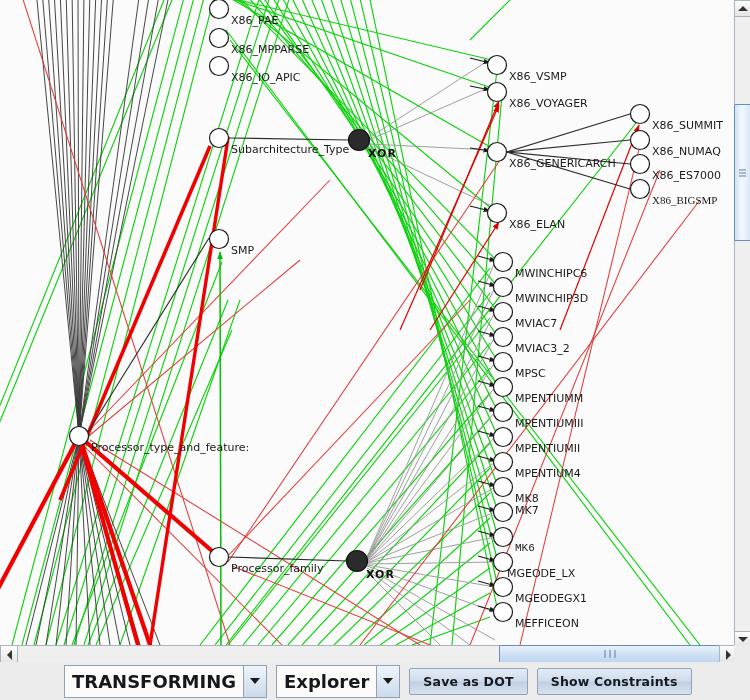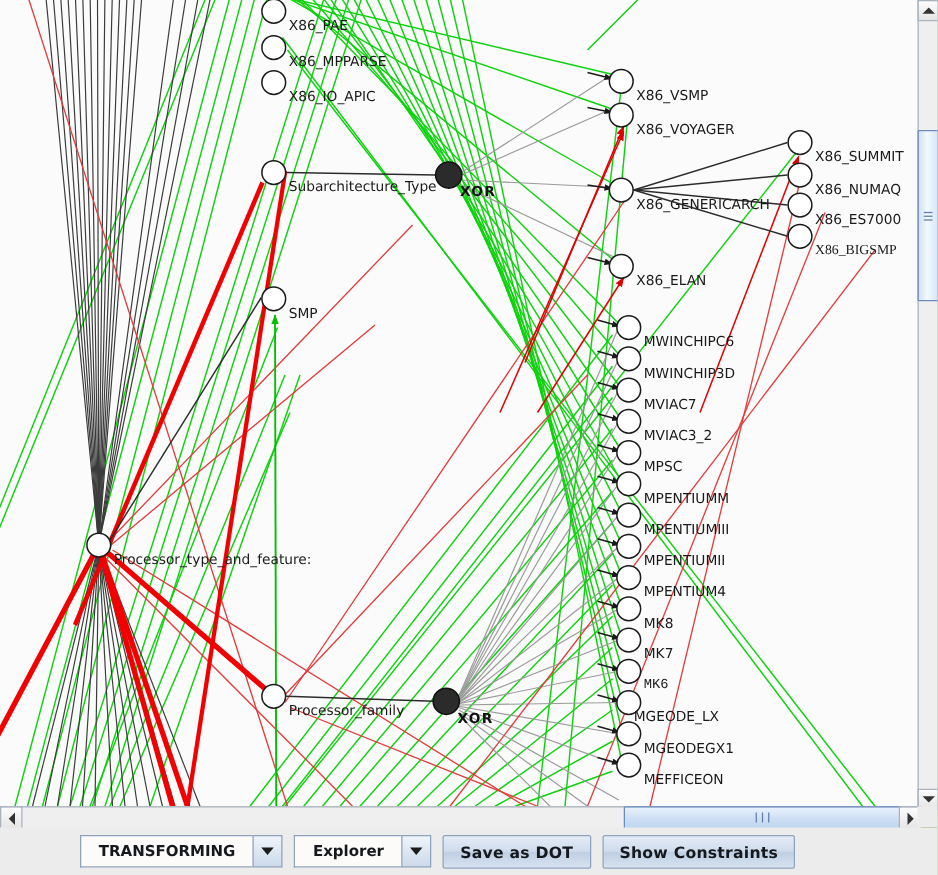--- a/index.html
+++ b/index.html
@@ -1,18 +1,18 @@
 <!DOCTYPE html>
 <html><head>
 <meta charset="utf-8">
 <style>
   html,body{margin:0;padding:0;background:#fff;}
   body{width:750px;height:700px;overflow:hidden;
        font-family:"DejaVu Sans", sans-serif;}
-  #app{position:relative;width:750px;height:700px;background:#4d7c0f;}
+  #app{position:relative;width:750px;height:700px;background:#c4b5fd;}
 
   
   #canvas-wrap{position:absolute;left:0;top:0;width:735px;height:645px;
                background:#fbfbfb;overflow:hidden;}
   #graph{position:absolute;left:0;top:0;width:735px;height:645px;}
 
   .node-label{position:absolute;font-family:"DejaVu Sans",sans-serif;
               font-size:11px;color:#1a1a1a;white-space:nowrap;
               letter-spacing:0px;}
   .xor-label{position:absolute;font-family:"DejaVu Sans",sans-serif;
@@ -34,22 +34,22 @@
   #toolbar{position:absolute;left:0;top:662px;width:750px;height:38px;
            background:#ececec;display:flex;align-items:center;gap:9px;
            padding-left:64px;box-sizing:border-box;}
   .btn{background:linear-gradient(to bottom,#e4ecf6 0%,#cfdcec 48%,#bfcfe4 52%,#d6e2f0 100%);
        border:1px solid #8ea2bb;border-radius:2px;
        font-family:"DejaVu Sans",sans-serif;font-size:12.5px;font-weight:bold;
        color:#15181c;padding:5px 13px;white-space:nowrap;cursor:default;
        letter-spacing:0.2px;}
   .combo{display:flex;align-items:stretch;}
   .combo .field{background:#fdfafa;border:1px solid #8ea2bb;border-right:none;
-                font-family:"DejaVu Sans",sans-serif;font-size:12px;
-                font-weight:bold;color:#15181c;padding:5px 14px;
+                font-family:"DejaVu Sans",sans-serif;font-size:18px;
+                font-weight:bold;color:#15181c;padding:5px 7px;
                 display:flex;align-items:center;white-space:nowrap;}
   .combo .arrow{width:22px;border:1px solid #8ea2bb;
                 background:linear-gradient(to bottom,#eef4fb,#ccdaea);
                 display:flex;align-items:center;justify-content:center;
                 cursor:default;}
   .tri-d{width:0;height:0;border-left:5px solid transparent;
          border-right:5px solid transparent;border-top:6px solid #1b1b1b;}
   .tri-u-s{width:0;height:0;border-left:5px solid transparent;
            border-right:5px solid transparent;border-bottom:5px solid #333;}
   .tri-d-s{width:0;height:0;border-left:5px solid transparent;
@@ -323,21 +323,21 @@
         <div class="node-label" style="left: 515px; top: 267px;">MWINCHIPC6</div>
         <div class="node-label" style="left: 515px; top: 292px;">MWINCHIP3D</div>
         <div class="node-label" style="left: 515px; top: 317px;">MVIAC7</div>
         <div class="node-label" style="left: 515px; top: 342px;">MVIAC3_2</div>
         <div class="node-label" style="left: 515px; top: 367px;">MPSC</div>
         <div class="node-label" style="left: 515px; top: 392px;">MPENTIUMM</div>
         <div class="node-label" style="left: 515px; top: 417px;">MPENTIUMIII</div>
         <div class="node-label" style="left: 515px; top: 442px;">MPENTIUMII</div>
         <div class="node-label" style="left: 515px; top: 467px;">MPENTIUM4</div>
         <div class="node-label" style="left: 515px; top: 492px;">MK8</div>
-        <div class="node-label" style="left: 515px; top: 516px;">MK7</div>
+        <div class="node-label" style="left: 515px; top: 504px;">MK7</div>
         <div class="node-label" style="left: 515px; top: 542px; font-family: Liberation Mono, monospace;">MK6</div>
         <div class="node-label" style="left: 507px; top: 567px;">MGEODE_LX</div>
         <div class="node-label" style="left: 515px; top: 592px;">MGEODEGX1</div>
         <div class="node-label" style="left: 515px; top: 617px;">MEFFICEON</div>
       </div>
   </div>
 
   <div class="sb-track" style="left:734px;top:0;width:15px;height:645px;">
     <div class="sb-btn" style="left:-1px;top:-1px;width:15px;height:15px;">
       <span class="tri-u-s"></span>

